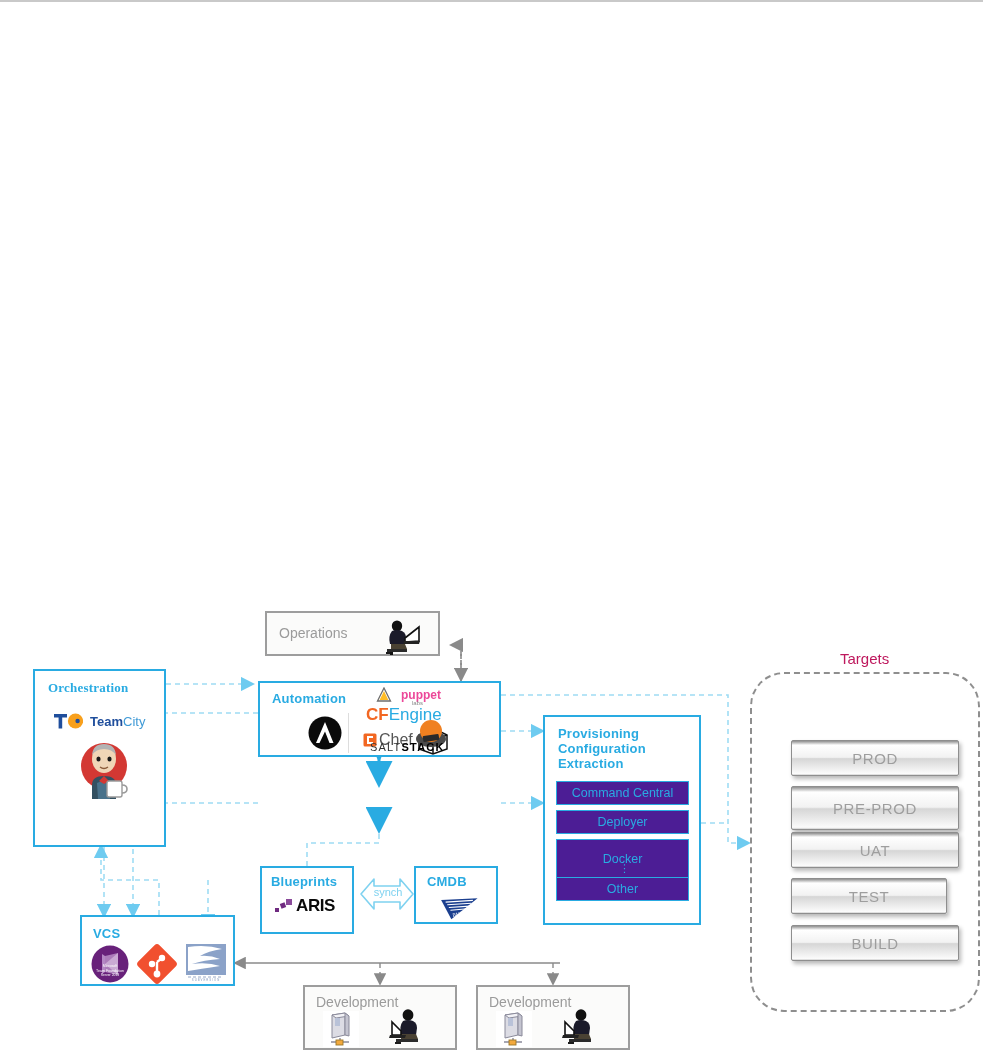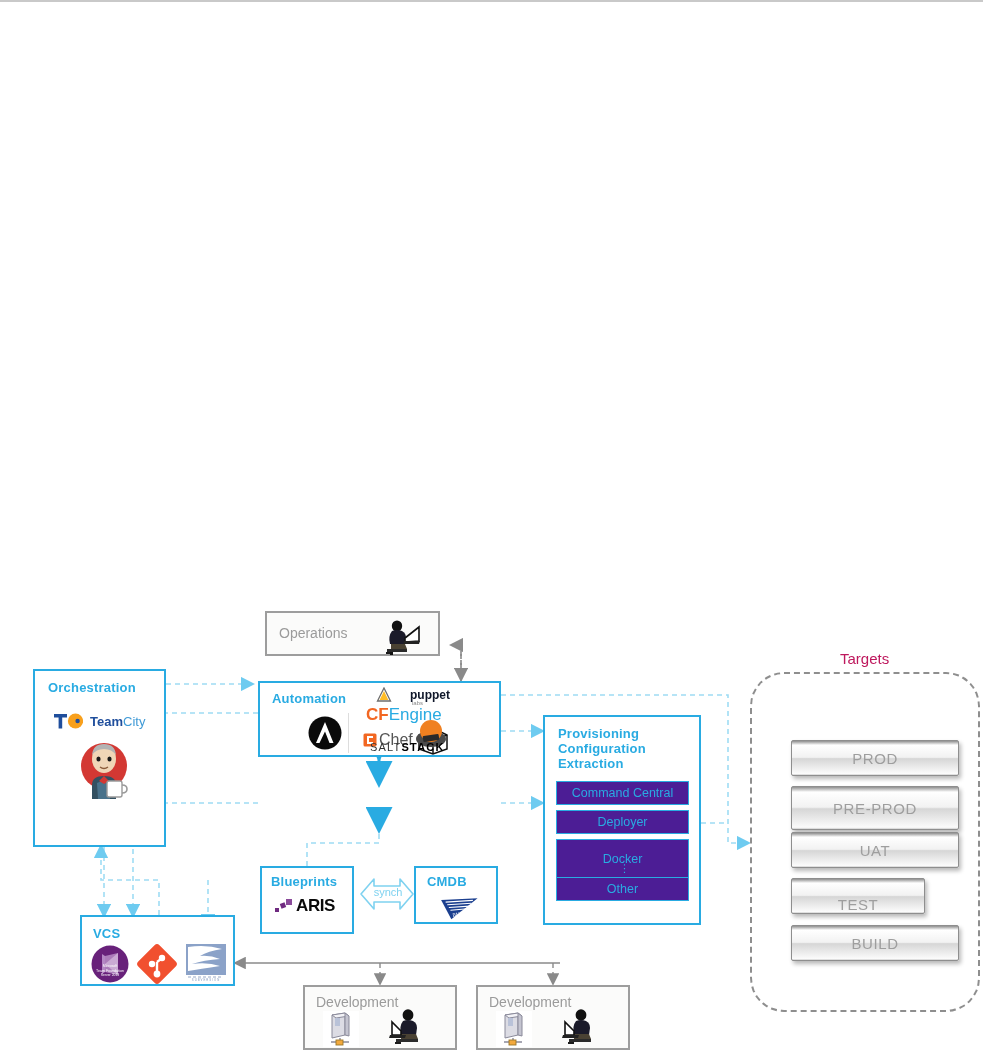--- a/index.html
+++ b/index.html
@@ -189,21 +189,21 @@
         <path d="M12 30 l20 0 l0 3 -20 0 z" fill="#2b2b2b"></path>
         <path d="M11 33 l6 0 0 2 -6 0 z" fill="#1b1b1b"></path>
         <path d="M30 19 l14 -11 0 14 -14 1 z" fill="#fff" stroke="#111" stroke-width="1.6"></path>
         <path d="M29 22 l16 0 -1 3 -16 0 z" fill="#222"></path>
         <path d="M15 33 l3 0 0 3 -3 0 z" fill="#111"></path>
       </svg>
     </span>
   </div>
 
   <div class="box box-blue" style="left:33px; top:669px; width:133px; height:178px;">
-    <span class="title-blue" style="left:13px; top:9px;">Orchestration</span>
+    <span class="title-blue" style="left:13px; top:9px;font-family:Liberation Serif, serif;">Orchestration</span>
 
     <div class="logo-row" style="left:18px; top:40px;">
       <svg class="svg-logo" width="30" height="20" viewBox="0 0 30 20">
         <path d="M1 3 h13 v3.4 h-4.8 v11 h-3.6 v-11 H1 z" fill="#1f4e9c"></path>
         <circle cx="22.5" cy="10" r="7.6" fill="#f8a01c"></circle>
         <path d="M22.5 2.4 a7.6 7.6 0 0 0 0 15.2 a5.2 5.2 0 0 1 0 -15.2 z" fill="#1f4e9c"></path>
         <circle cx="24.6" cy="10" r="2.2" fill="#1f4e9c"></circle>
       </svg>
       <span style="font-size:13px;color:#1f4e9c;font-weight:bold;margin-left:7px;">Team</span>
         <span style="font-size:13px;color:#3f9ad6;">City</span>
@@ -235,21 +235,21 @@
         <path d="M17 6 L25.5 27 L21.5 27 L17 15.5 L11.5 27 L8 27 z" fill="#ffffff"></path>
       </svg>
     </span>
     <div style="position:absolute; left:88px; top:30px; width:1px; height:40px; background:#ddd;"></div>
 
     <div class="logo-row" style="left:116px; top:4px;">
       <svg class="svg-logo" width="16" height="15" viewBox="0 0 16 15">
         <path d="M8 1 L14.5 14 L1.5 14 z" fill="none" stroke="#6e6e6e" stroke-width="1.3"></path>
         <path d="M8 4 L12.4 13 L3.6 13 z" fill="#ffb000" opacity=".85"></path>
       </svg>
-      <span style="font-size:12px;font-weight:bold;color:#0f172a;margin-left:18px;">puppet</span>
+      <span style="font-size:12px;font-weight:bold;color:#ec4899;margin-left:9px;">puppet</span>
     </div>
     <span style="position:absolute; left:152px; top:17px; font-size:6px; color:#888;">labs</span>
 
     <div class="logo-row" style="left:106px; top:22px;">
       <span style="font-size:17px;font-weight:bold;color:#f26722;">CF</span>
       <span style="font-size:17px;color:#29abe2;">Engine</span>
     </div>
 
     <div class="logo-row" style="left:103px; top:42px;">
       <svg class="svg-logo" width="14" height="14" viewBox="0 0 14 14" style="margin-right:2px;">
@@ -422,20 +422,20 @@
 
   <div class="target-btn" style="left:791px; top:740px; width:168px; height:36px;">
     <span>PROD</span>
   </div>
   <div class="target-btn" style="left:791px; top:786px; width:168px; height:44px;">
     <span>PRE-PROD</span>
   </div>
   <div class="target-btn" style="left:791px; top:832px; width:168px; height:36px;">
     <span>UAT</span>
   </div>
-  <div class="target-btn" style="left:791px; top:878px; width:134px; height:36px;align-items:flex-end;">
+  <div class="target-btn" style="left:791px; top:878px; width:156px; height:36px;">
     <span>TEST</span>
   </div>
   <div class="target-btn" style="left:791px; top:925px; width:168px; height:36px;">
     <span>BUILD</span>
   </div>
 
 </div>
 
 </body></html>

